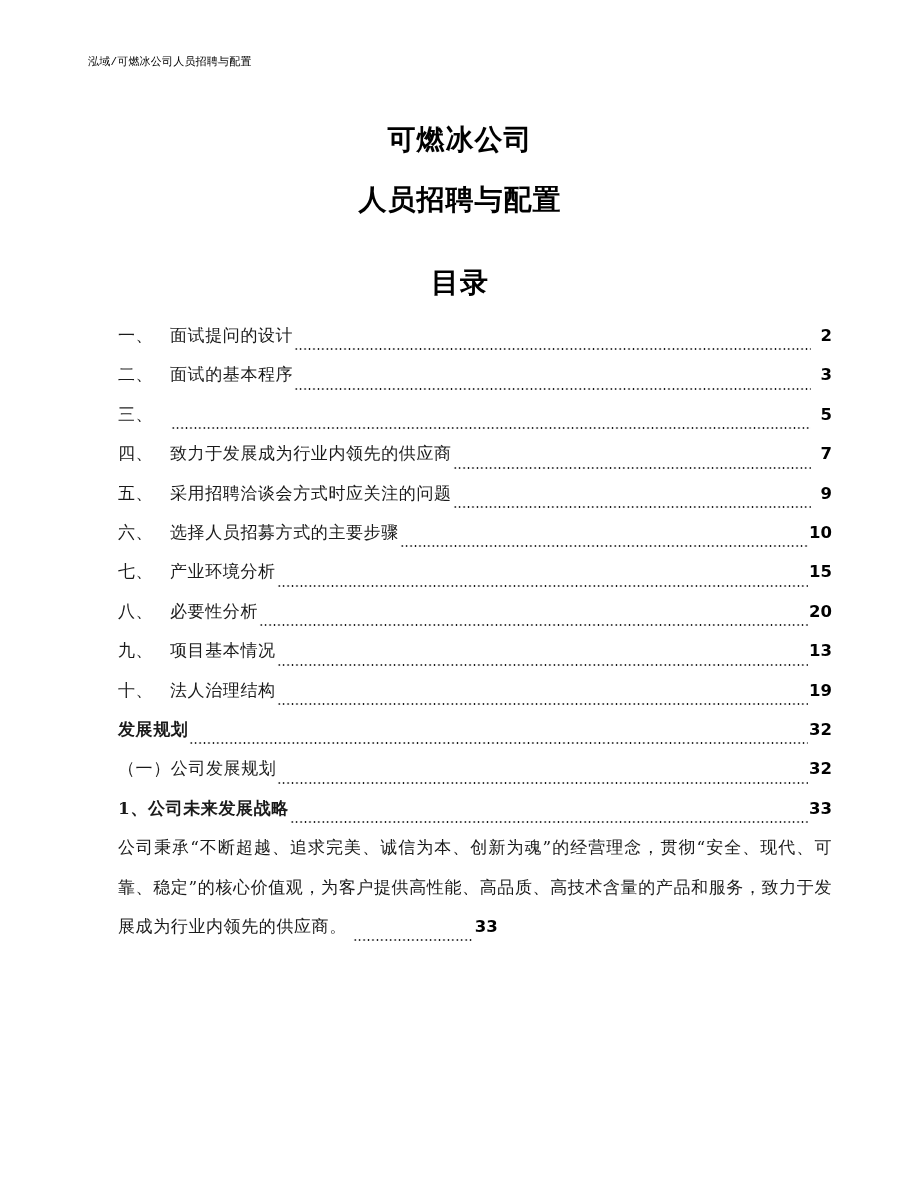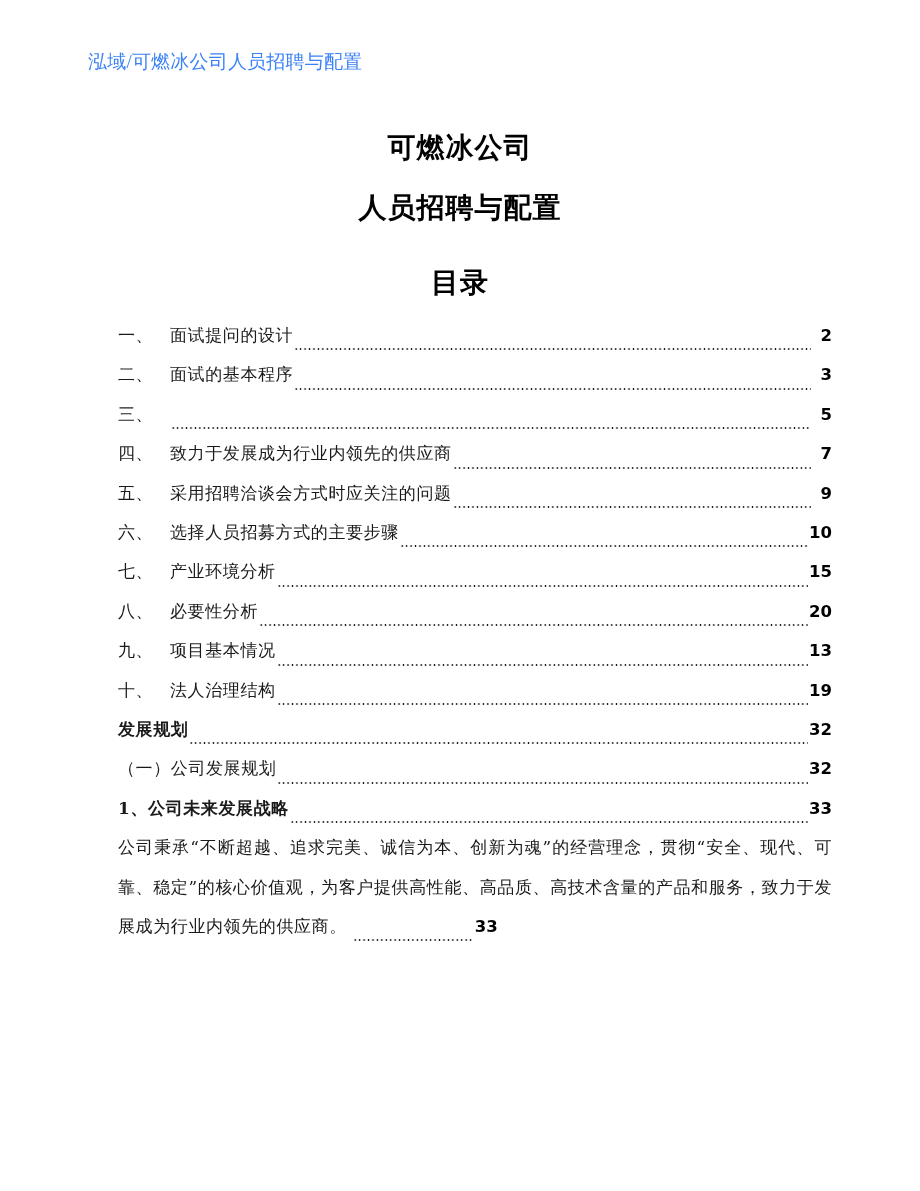--- a/index.html
+++ b/index.html
@@ -22,33 +22,33 @@
     width: 920px;
     height: 1191px;
     background: #ffffff;
   }
 
   
   .doc-header {
     position: absolute;
     left: 88px;
     top: 52px;
-    font-family: Liberation Serif, serif;
-    font-size: 19px;
+    font-family: Liberation Mono, monospace;
+    font-size: 11px;
     line-height: 20px;
-    color: #3b82f6;
+    color: #000000;
     letter-spacing: 0.2px;
     white-space: nowrap;
   }
 
   
   .title-block {
     position: absolute;
     left: 0;
-    top: 118px;
+    top: 110px;
     width: 920px;
     text-align: center;
   }
   .doc-title-line {
     font-family: "DejaVu Sans", "Liberation Sans", sans-serif;
     font-weight: bold;
     font-size: 28px;
     line-height: 60px;
     color: #000000;
     letter-spacing: 1px;

